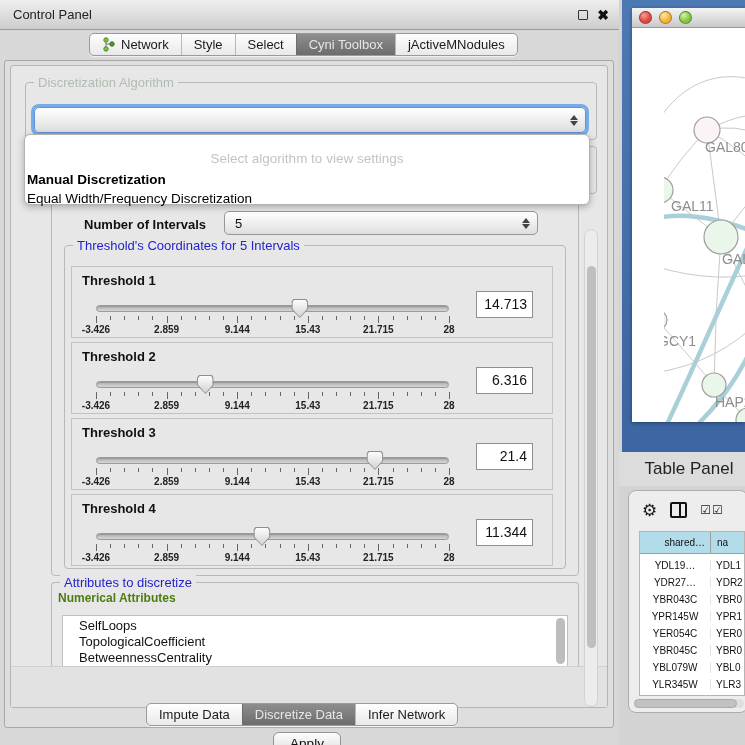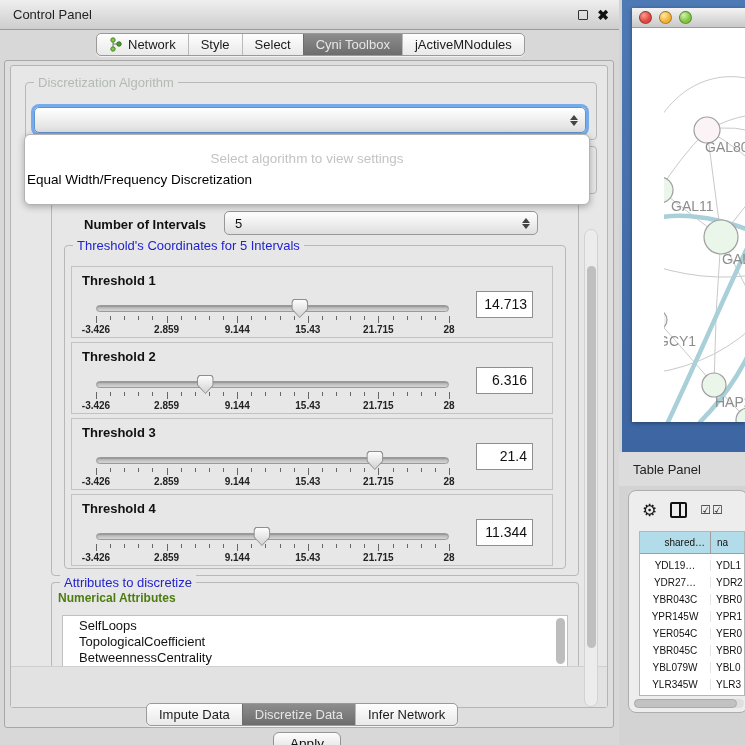--- a/index.html
+++ b/index.html
@@ -14,21 +14,21 @@
   #titlebar .win-btns { position:absolute; right:10px; top:0; height:30px; display:flex; align-items:center; gap:9px; }
   .float-btn { width:10px; height:10px; border:1.6px solid #333; border-radius:1px; }
   .close-btn { font-size:14px; font-weight:bold; color:#111; line-height:10px; }
 
   .seg-bar { position:absolute; display:flex; height:23px; border:1px solid #9a9a9a; border-radius:5px;
     background:linear-gradient(#fefefe,#e9e9e9); overflow:hidden; box-shadow:0 1px 1px rgba(255,255,255,.7); }
   .seg { display:flex; align-items:center; justify-content:center; font-size:13px; color:#1a1a1a;
     padding:0 12px; border-left:1px solid #b9b9b9; white-space:nowrap; }
   .seg:first-child { border-left:none; }
   .seg.selected { background:linear-gradient(#8d8d8d,#6d6d6d); color:#e6e6e6; border-left-color:#6d6d6d; }
-  #top-tabs { left:96px; top:33px; }
+  #top-tabs { left:89px; top:33px; }
   #bottom-tabs { left:146px; top:703px; }
 
   #outer-panel { position:absolute; left:4px; top:60px; width:610px; height:668px;
     background:#dedede; border:1px solid #a8a8a8; border-radius:3px; }
   #inner-panel { position:absolute; left:5px; top:4px; width:598px; height:643px;
     background:#e7e7e7; border:1px solid #b5b5b5; border-radius:3px; }
   #footer-strip { position:absolute; left:0; bottom:0; width:100%; height:41px;
     background:#e2e2e2; border-top:1px solid #cfcfcf; }
 
   .groupbox { position:absolute; border:1px solid #b8b8b8; border-radius:4px; }
@@ -102,21 +102,21 @@
   #net-titlebar { position:absolute; left:0; top:0; width:100%; height:20px;
     background:linear-gradient(#f4f4f4,#c9c9c9); border-bottom:1px solid #9a9a9a;
     display:flex; align-items:center; gap:7px; padding-left:7px; }
   .tl { width:13px; height:13px; border-radius:50%; border:1px solid rgba(0,0,0,.35); }
   .tl-red    { background:radial-gradient(circle at 35% 30%, #ff9a90, #dd4840 60%); }
   .tl-yellow { background:radial-gradient(circle at 35% 30%, #ffe9a8, #f2b231 60%); }
   .tl-green  { background:radial-gradient(circle at 35% 30%, #d2f3a8, #7fc53e 60%); }
   #net-canvas { position:absolute; left:0; top:20px; width:113px; height:394px; background:#fff; overflow:hidden;margin-left:32px; }
 
   #tablepanel-bar { position:absolute; left:0; top:452px; width:126px; height:34px; background:#dcdcdc;
-    display:flex; align-items:center; font-size:13px; color:#222; padding-left:14px; }
+    display:flex; align-items:center; font-size:17px; color:#222; padding-left:14px;justify-content:center; }
 
   #data-panel { position:absolute; left:9px; top:490px; width:120px; height:223px;
     background:#ededed; border:1px solid #adadad; border-radius:8px; overflow:hidden; }
   #dp-toolbar { position:absolute; left:0; top:0; width:100%; height:38px; display:flex; align-items:center; gap:13px; padding-left:13px; }
   .gear-glyph { font-size:17px; color:#1a1a1a; line-height:17px; }
   .colsplit { width:17px; height:16px; border:2px solid #111; border-radius:2px; position:relative; }
   .colsplit::after { content:""; position:absolute; left:50%; top:0; bottom:0; width:2px; background:#111; }
   .checks { font-size:12px; color:#222; letter-spacing:1px; }
   #dp-table { position:absolute; left:10px; top:40px; width:106px; height:165px; background:#fff;
     border:1px solid #b5b5b5; overflow:hidden; font-size:10px; color:#111; }
@@ -178,20 +178,21 @@
         <div class="combo focus-ring" style="left:8px; top:24px; width:552px; height:26px;">
           <span class="stepper">
               <i class="up"></i>
               <i class="down"></i>
             </span>
         </div>
       </div>
 
       <div id="algo-popup">
         <div class="hint">Select algorithm to view settings</div>
+        <div class="opt bold">Manual Discretization</div>
         <div class="opt">Equal Width/Frequency Discretization</div>
       </div>
 
       <div class="groupbox" style="left:14px; top:80px; width:572px; height:48px;">
         <span class="group-label gl-dark">Table Data</span>
         <div class="combo" style="left:8px; top:13px; width:552px; height:26px;">
           <span>galFiltered.sif default node</span>
           <span class="stepper">
               <i class="up"></i>
               <i class="down"></i>

